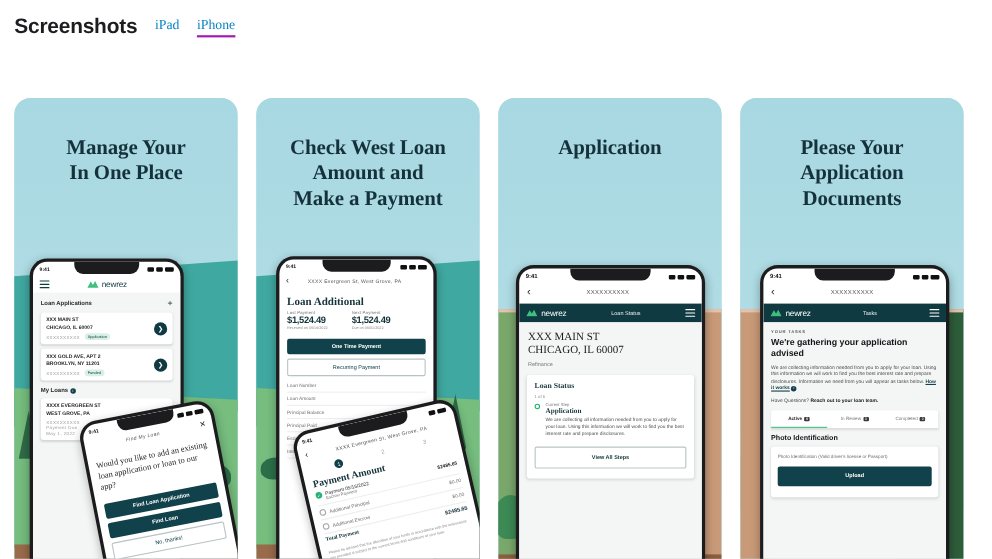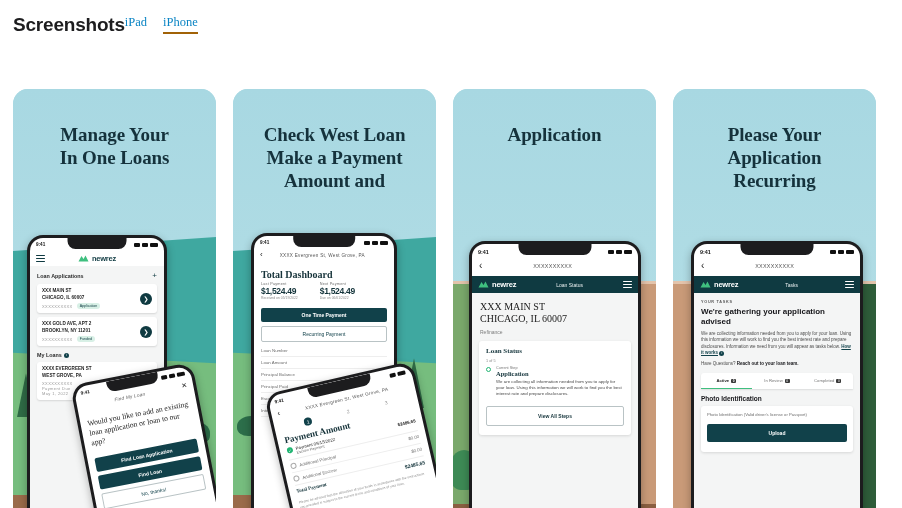--- a/index.html
+++ b/index.html
@@ -7,42 +7,42 @@
     width: 902px; height: 508px;
     background: #ffffff;
     font-family: "Liberation Sans", sans-serif;
     overflow: hidden;
   }
 
   
   .page-header {
     display: flex;
     align-items: flex-end;
-    gap: 0;
+    gap: 16px;
     padding: 8px 0 0 13px;
     height: 36px;
   }
   .page-title {
     font-size: 19px;
     font-weight: bold;
     color: #1d1d1f;
     letter-spacing: -0.2px;
     line-height: 22px;
   }
   .tabs { display: flex; gap: 16px; padding-bottom: 2px; font-family: Liberation Serif, serif; }
   .tab {
     font-size: 12.5px;
     color: #0a84c4;
     padding-bottom: 3px;
     cursor: pointer;
     line-height: 14px;
   }
   .tab.active {
     color: #0a84c4;
-    border-bottom: 2px solid #a16207;
+    border-bottom: 2px solid #a21caf;
   }
 
   
   .gallery {
     display: flex;
     gap: 17px;
     padding: 9px 0 0 13px;
   }
   .shot {
     position: relative;
@@ -154,21 +154,21 @@
   .chev-back { font-size: 8px; color: #222; line-height: 8px; }
   .nav-title { flex: 1; text-align: center; letter-spacing: .3px; color:#555; }
 
   .brandbar {
     display: flex; align-items: center; justify-content: space-between;
     background: #0f3a41;
     padding: 4px 6px;
   }
   .brand { display: flex; align-items: center; gap: 3px; }
   .logo-mark { width: 11px; height: 7px; }
-  .brand-name { color: #fff; font-size: 7.5px; font-weight: bold; letter-spacing: -.2px; }
+  .brand-name { color: #fff; font-size: 7.5px; font-weight: normal; letter-spacing: -.2px; }
   .brandbar-title { color: #e8eeef; font-size: 5px; }
   .burger { display: flex; flex-direction: column; gap: 1.4px; }
   .burger span { display: block; width: 9px; height: 1.4px; background: #fff; border-radius: 1px; }
 
   .body-pad { padding: 6px 7px; }
   .sec-title { font-size: 5.4px; color: #2b2b2b; font-weight: bold; }
   .plus { font-size: 8px; color: #0f3a41; line-height: 8px; }
 
   .card {
     background: #fff; border-radius: 3px; padding: 4px 5px;
@@ -270,21 +270,21 @@
       <div class="sky"></div>
       <div class="hill-teal"></div>
       <div class="hill-green"></div>
       <div class="ground-brown"></div>
       <div class="tree" style="left:4px;bottom:28%;width:18px;height:44px;"></div>
       <div class="bush" style="right:6px;bottom:22%;width:34px;height:24px;"></div>
     </div>
 
     <div class="headline">
       <div>Manage Your</div>
-      <div>In One Loans</div>
+      <div>In One Place</div>
     </div>
 
     <div class="phone" style="left:14px; top:146px; width:140px; height:300px;">
       <div class="screen">
         <div class="notch"></div>
         <div class="statusbar">
           <span>9:41</span>
           <span class="sb-right">
             <span class="bar-ico"></span>
             <span class="bar-ico"></span>
@@ -385,42 +385,42 @@
       <div class="mountain-far"></div>
       <div class="hill-teal"></div>
       <div class="hill-green"></div>
       <div class="ground-brown"></div>
       <div class="tree" style="right:12px;bottom:30%;width:20px;height:50px;"></div>
       <div class="bush" style="left:4px;bottom:24%;width:28px;height:20px;"></div>
     </div>
 
     <div class="headline">
       <div>Check West Loan</div>
+      <div>Amount and</div>
       <div>Make a Payment</div>
-      <div>Amount and</div>
     </div>
 
     <div class="phone" style="left:18px; top:144px; width:146px; height:302px;">
       <div class="screen">
         <div class="notch"></div>
         <div class="statusbar">
           <span>9:41</span>
           <span class="sb-right">
             <span class="bar-ico"></span>
             <span class="bar-ico"></span>
             <span class="batt"></span>
           </span>
         </div>
         <div class="navrow">
           <span class="chev-back">‹</span>
           <span class="nav-title">XXXX Evergreen St, West Grove, PA</span>
           <span style="width:6px"></span>
         </div>
         <div class="body-pad">
-          <div style="font-family:'Liberation Serif',serif;font-size:10px;color:#16333a;font-weight:bold;">Total Dashboard</div>
+          <div style="font-family:'Liberation Serif',serif;font-size:10px;color:#16333a;font-weight:bold;">Loan Additional</div>
           <div class="pay-head">
             <div>
               <div class="pay-col-lab">Last Payment</div>
               <div class="pay-col-amt">$1,524.49</div>
               <div class="pay-col-note">Received on 05/19/2022</div>
             </div>
             <div>
               <div class="pay-col-lab">Next Payment</div>
               <div class="pay-col-amt">$1,524.49</div>
               <div class="pay-col-note">Due on 06/01/2022</div>
@@ -577,21 +577,21 @@
       <div class="tree" style="left:8px;bottom:26%;width:22px;height:60px;"></div>
       <div class="tree" style="left:30px;bottom:30%;width:16px;height:42px;background:#3a7f52"></div>
       <div class="wall right" style="width:30%;background:#2e5d3a"></div>
       <div class="wall left" style="width:16%;background:#c99a78"></div>
       <div class="ground-brown" style="height:8%;background:#87614a"></div>
     </div>
 
     <div class="headline">
       <div>Please Your</div>
       <div>Application</div>
-      <div>Recurring</div>
+      <div>Documents</div>
     </div>
 
     <div class="phone" style="left:18px; top:152px; width:172px; height:306px;">
       <div class="screen">
         <div class="notch"></div>
         <div class="statusbar" style="height:15px;font-size:5.4px">
           <span>9:41</span>
           <span class="sb-right">
             <span class="bar-ico"></span>
             <span class="bar-ico"></span>

